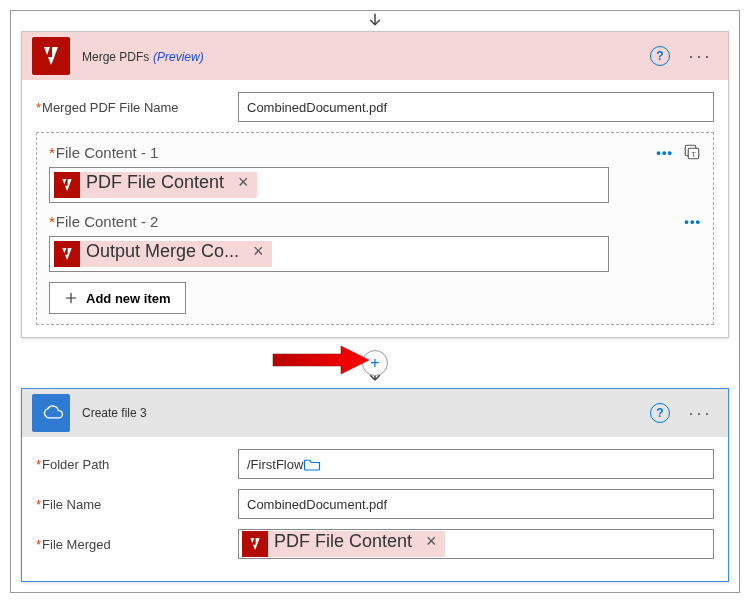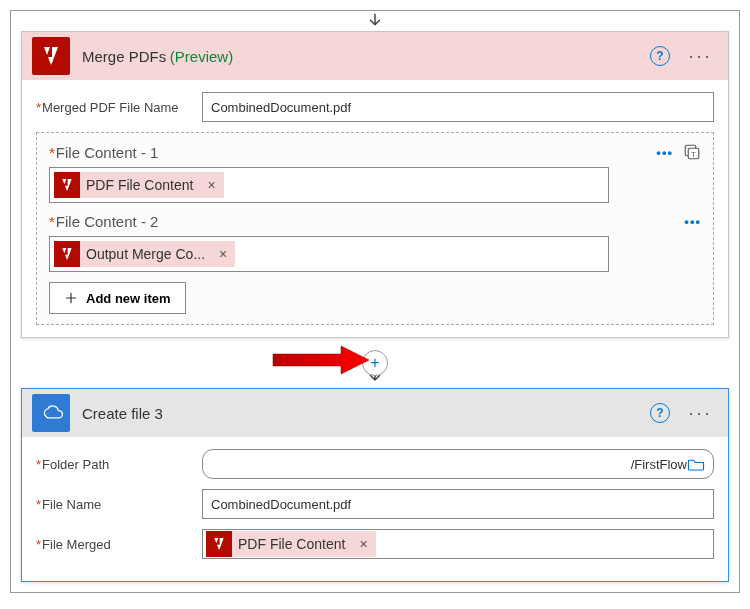--- a/index.html
+++ b/index.html
@@ -61,22 +61,22 @@
   .header-adobe { background: #f5d7d7; }
   .header-onedrive { background: #e5e5e5; }
   .card.onedrive { border: 1px solid #3a8dde; }
   .logo-box {
     width: 38px; height: 38px;
     display: flex; align-items: center; justify-content: center;
     border-radius: 2px;
   }
   .logo-adobe { background: #b30b00; }
   .logo-onedrive { background: #2f7ad3; }
-  .card-title { font-size: 15px; color: #333; }
-  .preview-tag { color: #15803d; }
+  .card-title { font-size: 12px; color: #333; }
+  .preview-tag { color: #1d4ed8; font-style: italic; }
   .header-spacer { flex: 1; }
   .help-icon {
     width: 20px; height: 20px; border-radius: 50%;
     border: 1.5px solid #0078d4; color: #0078d4;
     display:flex;align-items:center;justify-content:center;
     font-size: 12px; font-weight: 600;
   }
   .more-icon {
     font-size: 18px; color: #555; padding: 0 6px; letter-spacing: 2px;
   }
@@ -89,22 +89,23 @@
   }
   .req { color: #d83b01; margin-right: 1px; }
   .field-input {
     flex: 1;
     border: 1px solid #8a8886;
     height: 30px;
     padding: 0 8px;
     font-size: 13px;
     display: flex; align-items: center;
     background: #fff;
-  }
-  .field-input.with-icon { justify-content: flex-end; border-radius: 11px; }
+    margin-left: 36px;
+  }
+  .field-input.with-icon { justify-content: flex-start; }
   .folder-icon { color: #0078d4; }
   .dashed-box {
     border: 1px dashed #aaa;
     padding: 10px 12px;
     margin-top: 6px;
     background: #fcfcfc;
   }
   .array-item { margin-bottom: 10px; }
   .array-label-row {
     display:flex; align-items:center; justify-content:space-between;
@@ -115,24 +116,24 @@
   .dots-h { color:#0078d4; font-weight:bold; letter-spacing:1px; }
   .pick-icon { color:#555; }
   .token-input {
     border: 1px solid #8a8886;
     min-height: 34px;
     padding: 4px;
     display:flex; align-items:center;
     background:#fff;
   }
   .token {
-    display:inline-flex; align-items:center;
+    display:inline-flex; align-items:flex-start;
     background:#f5d7d7;
     height: 26px;
-    font-size: 14px;
+    font-size: 18px;
     color:#333;
   }
   .token-logo {
     width:26px; height:26px; background:#b30b00;
     display:flex;align-items:center;justify-content:center;margin-right:6px;
   }
   .token-text { padding-right: 6px; }
   .token-x { padding: 0 8px; color:#555; cursor:pointer; }
   .add-new-btn {
     border:1px solid #8a8886; background:#fff;

